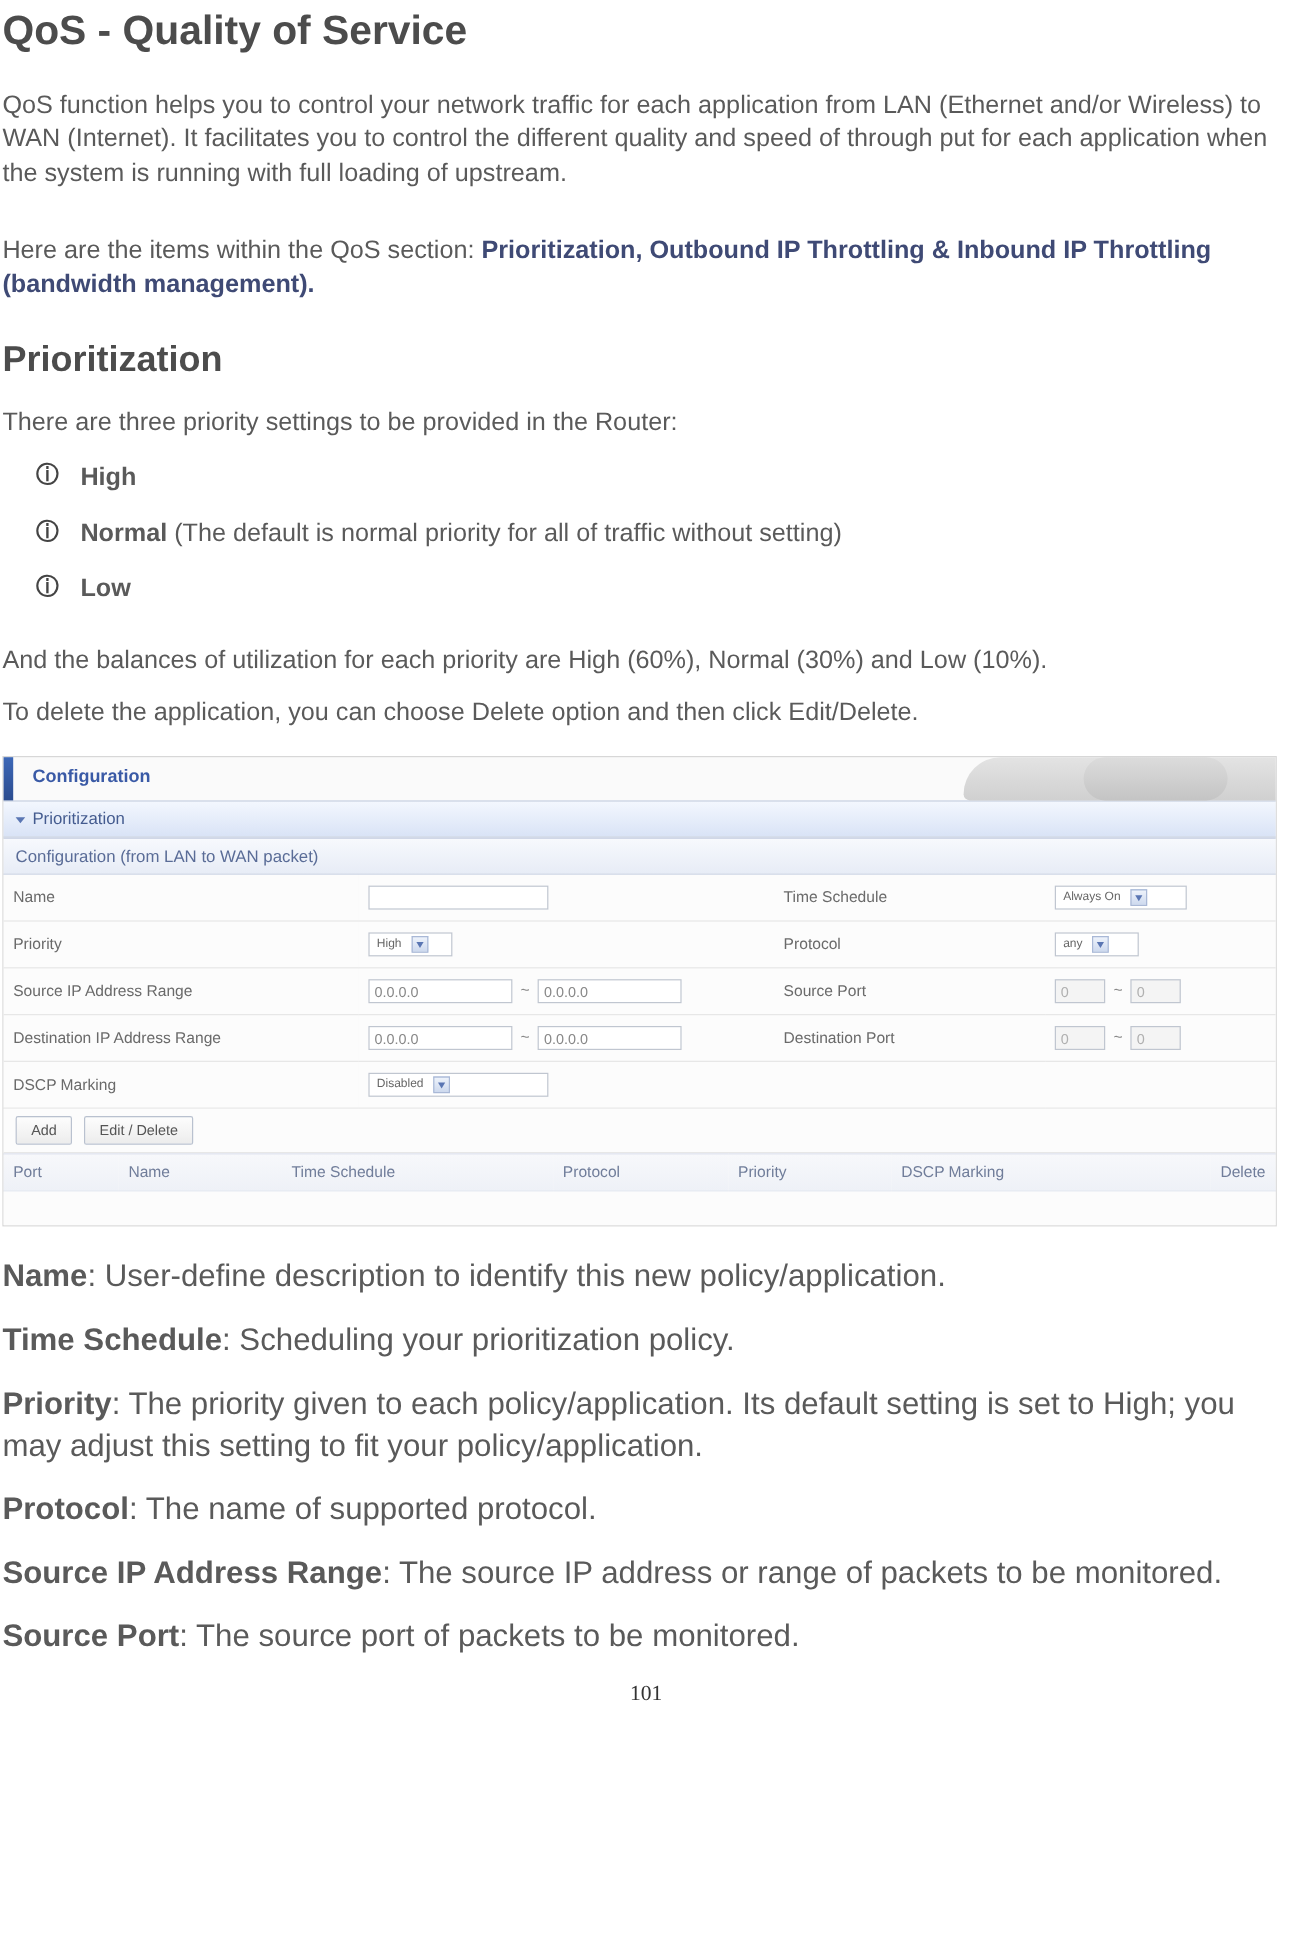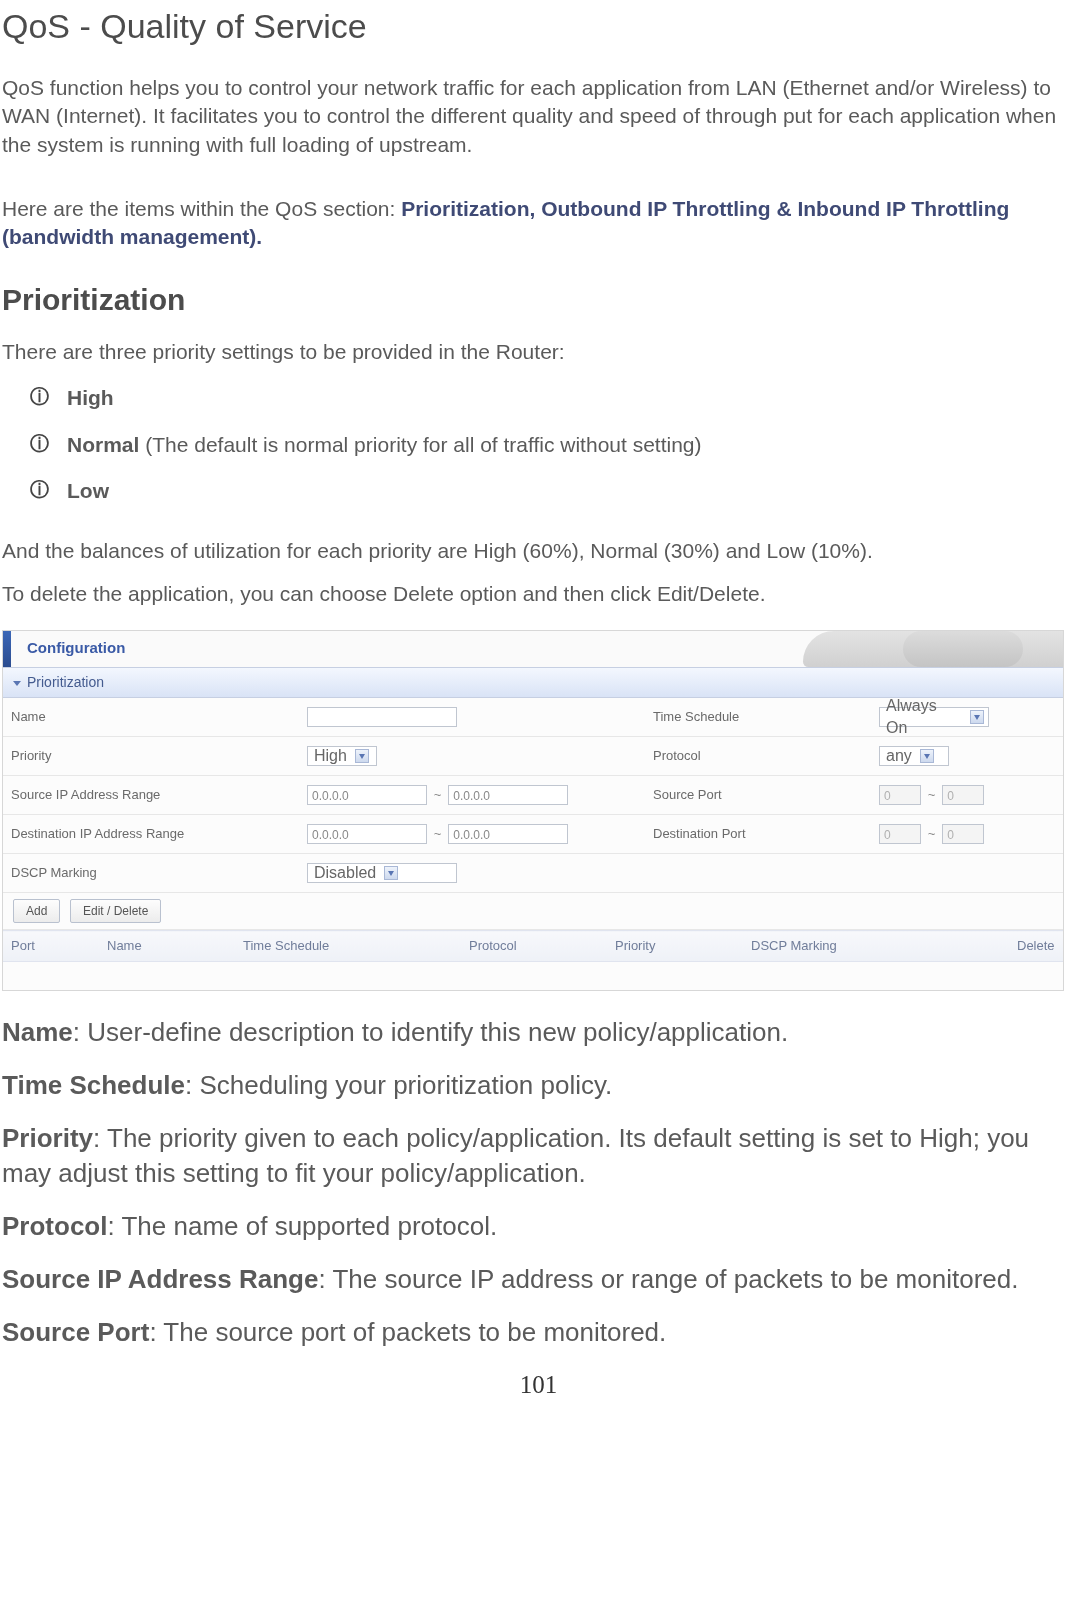--- a/index.html
+++ b/index.html
@@ -6,21 +6,21 @@
   body{
     font-family:Arial, Helvetica, sans-serif;
     color:#5a5a5a;
     width:1081px;
     box-sizing:border-box;
     padding:0 6px 10px 2px;
     line-height:1.35;
   }
   .h1{
     font-size:34px;
-    font-weight:normal;
+    font-weight:bold;
     color:#4c4c4c;
     margin:4px 0 24px 0;
   }
   .p{
     font-size:21px;
     color:#5a5a5a;
     margin:0 0 14px 0;
   }
   .gap{height:22px;}
   .boldblue{font-weight:bold;color:#3f4a75;}
@@ -123,21 +123,21 @@
   .sep{display:inline-block;width:14px;text-align:center;color:#888;}
   .select{
     display:inline-flex;
     align-items:center;
     border:1px solid #c0c6d0;
     background:#fff;
     height:20px;
     box-sizing:border-box;
     padding:2px 4px 2px 6px;
     color:#666;
-    font-size:16px;
+    font-size:10px;
     vertical-align:middle;
   }
   .select .arrow{
     display:inline-block;margin-left:8px;
     width:14px;height:14px;
     background:linear-gradient(#eef3fb,#cdd9ee);
     border:1px solid #a9b8d6;
     box-sizing:border-box;
     position:relative;
   }
@@ -167,21 +167,21 @@
     color:#707d9a;
     font-size:13px;
   }
   .fig-bottom{height:28px;background:#fcfcfc;}
   
   .def{font-size:26px;margin:0 0 18px 0;}
   .def .t{font-weight:bold;}
   .pagenum{
     text-align:center;
     font-family:"Times New Roman",serif;
-    font-size:25px;
+    font-size:18px;
     color:#333;
     margin-top:8px;
   }
 </style>
 </head>
 <body>
 
 <div class="h1">QoS - Quality of Service</div>
 
 <div class="p">QoS function helps you to control your network traffic for each application from LAN (Ethernet and/or Wireless) to WAN (Internet).  It facilitates you to control the different quality and speed of through put for each application when the system is running with full loading of upstream.</div>
@@ -220,20 +220,23 @@
 <div class="figure">
   <div class="fig-title">
     <div class="stripe"></div>
     <div class="label">Configuration</div>
     <div class="deco"></div>
     <div class="deco-ridge"></div>
   </div>
 
   <div class="section-bar">
     <span class="caret"></span><span>Prioritization</span>
+  </div>
+  <div class="section-bar sub">
+    <span>Configuration (from LAN to WAN packet)</span>
   </div>
 
   <table class="cfg">
     <tbody>
         <tr>
       <td style="width:280px;">Name</td>
       <td style="width:330px;">
         <span class="input" style="width:150px;"></span>
       </td>
       <td style="width:210px;">Time Schedule</td>

